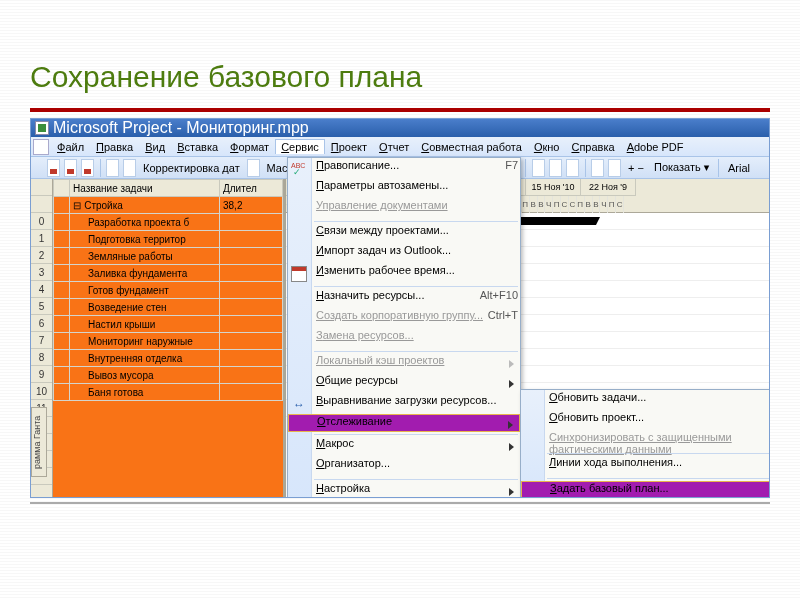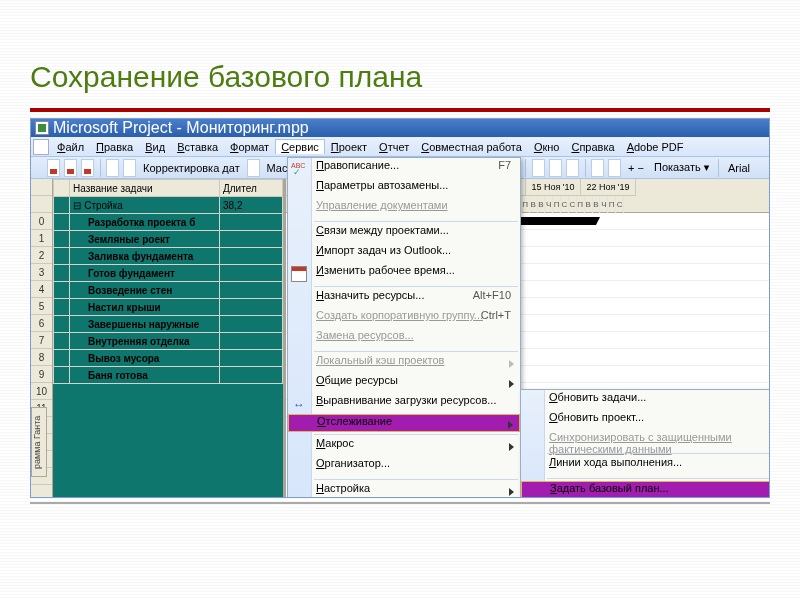--- a/index.html
+++ b/index.html
@@ -20,26 +20,26 @@
   .toolbar { background: linear-gradient(#e4eefb,#d0e0f6); border-bottom: 1px solid #a9c4e8; height: 22px; display:flex; align-items:center; padding:0 16px; gap:4px; font-size:11px; overflow:hidden; white-space:nowrap;}
   .tb-btn { width:18px; height:18px; background:#fff; border:1px solid #b8cde8; display:inline-block; position:relative;}
   .tb-sep { width:1px; height:18px; background:#a9c4e8; display:inline-block; margin:0 2px;}
   .tb-text { padding:0 3px;}
   .ico-pdf::after{content:"";position:absolute;left:2px;top:9px;right:2px;bottom:2px;background:#c0392b;}
 
   .workarea { display:flex; height: calc(100% - 60px); position:relative; }
   .rownums { width:22px; background:#ece9d8; border-right:1px solid #aca899; }
   .rownums .rh, .rownums .rc { height:17px; border-bottom:1px solid #c9c9bd; font-size:10px; text-align:center; line-height:17px; color:#333;}
   .rownums .rh { background:#ece9d8; }
-  .grid { flex:0 0 233px; border-right:3px solid #aca899; background:#0f766e;}
+  .grid { flex:0 0 233px; border-right:3px solid #aca899; background:#f97316;}
   .grid table { border-collapse: collapse; width:100%; font-size:10px;}
   .grid th { background:#ece9d8; border:1px solid #c9c9bd; font-weight:400; height:17px; padding:0 3px; text-align:left;}
   .grid td { border:1px solid #d4d4cc; height:17px; padding:0 3px; white-space:nowrap; overflow:hidden;}
   .grid tr.summary td:first-child { font-weight:700;}
-  .grid .ind { padding-left:18px;font-weight:bold;}
+  .grid .ind { padding-left:18px;}
   .gantt { flex:1; background:#fff; position:relative; overflow:hidden;}
   .gantt-hdr { height:34px; background:#ece9d8; border-bottom:1px solid #aca899; font-size:9px;}
   .gantt-hdr .wk { display:flex;}
   .gantt-hdr .wkc { flex:0 0 55px; border-right:1px solid #c9c9bd; border-bottom:1px solid #c9c9bd; height:17px; text-align:center; line-height:17px;}
   .gantt-hdr .days { display:flex;}
   .gantt-hdr .dc { flex:0 0 7.86px; border-right:1px solid #e4e4dc; height:17px; text-align:center; font-size:8px; line-height:17px; color:#555;}
   .gantt-body { position:relative;}
   .gantt-row { height:17px; border-bottom:1px solid #eee; position:relative;}
   .bar-sum { position:absolute; top:4px; height:8px; background:#000;}
   .bar-sum::before,.bar-sum::after{content:"";position:absolute;top:0;width:0;height:0;border-top:8px solid #000;}
@@ -49,21 +49,21 @@
   .vtab { position:absolute; left:0; bottom:20px; width:16px; height:70px; background:#ece9d8; border:1px solid #aca899; writing-mode:vertical-rl; transform:rotate(180deg); font-size:9px; text-align:center; color:#444;}
 
   .dropdown { position:absolute; left:256px; top:38px; width:234px; background:#f9f9f5; border:1px solid #97aec9; box-shadow:2px 2px 4px rgba(0,0,0,.25); font-size:11px; z-index:10;}
   .dd-strip { position:absolute; left:0; top:0; bottom:0; width:24px; background:linear-gradient(#e8f0fb,#d7e6fb); border-right:1px solid #c8d8ef;}
   .dd-items { position:relative; padding:1px 0;}
   .dd-item { height:20px; display:flex; padding-left:28px; padding-right:20px; position:relative; cursor:default;}
   .dd-item.disabled { color:#999;text-decoration:underline;}
   .dd-item.hl { background:#a21caf; border:1px solid #e8b44d; height:18px;}
   .dd-item .arrow { position:absolute; right:6px; top:6px; width:0; height:0; border-left:5px solid #333; border-top:4px solid transparent; border-bottom:4px solid transparent;}
   .dd-item.disabled .arrow { border-left-color:#bbb;}
-  .dd-item .sc { position:absolute; right:9px; color:#555;}
+  .dd-item .sc { position:absolute; right:2px; color:#555;}
   .dd-sep { height:1px; background:#c8d8ef; margin:2px 2px 2px 26px;}
   .dd-ico { position:absolute; left:3px; top:2px; width:16px; height:16px;}
   .dd-ico.abc::after{content:"ABC";font-size:7px;color:#c0392b;position:absolute;top:1px;left:0;}
   .dd-ico.abc::before{content:"✓";position:absolute;top:6px;left:2px;color:#2a7;font-size:9px;}
   .dd-ico.cal{background:#fff;border:1px solid #888;}
   .dd-ico.cal::after{content:"";position:absolute;top:0;left:0;right:0;height:4px;background:#c0392b;}
   .dd-ico.arrL::after{content:"↔";color:#2a5fab;font-size:12px;position:absolute;top:0;left:2px;}
 
   .submenu { position:absolute; left:489px; top:270px; width:282px; background:#f9f9f5; border:1px solid #97aec9; box-shadow:2px 2px 4px rgba(0,0,0,.25); font-size:11px; z-index:11;}
   .submenu .dd-strip{width:24px;}
@@ -162,21 +162,26 @@
                 <td>⊟ Стройка</td>
                 <td>38,2</td>
               </tr>
               <tr>
                 <td></td>
                 <td class="ind">Разработка проекта б</td>
                 <td></td>
               </tr>
               <tr>
                 <td></td>
-                <td class="ind">Земляные роект</td>
+                <td class="ind">Подготовка территор</td>
+                <td></td>
+              </tr>
+              <tr>
+                <td></td>
+                <td class="ind">Земляные работы</td>
                 <td></td>
               </tr>
               <tr>
                 <td></td>
                 <td class="ind">Заливка фундамента</td>
                 <td></td>
               </tr>
               <tr>
                 <td></td>
                 <td class="ind">Готов фундамент</td>
@@ -187,21 +192,21 @@
                 <td class="ind">Возведение стен</td>
                 <td></td>
               </tr>
               <tr>
                 <td></td>
                 <td class="ind">Настил крыши</td>
                 <td></td>
               </tr>
               <tr>
                 <td></td>
-                <td class="ind">Завершены наружные</td>
+                <td class="ind">Мониторинг наружные</td>
                 <td></td>
               </tr>
               <tr>
                 <td></td>
                 <td class="ind">Внутренняя отделка</td>
                 <td></td>
               </tr>
               <tr>
                 <td></td>
                 <td class="ind">Вывоз мусора</td>
@@ -217,21 +222,21 @@
       </div>
       <div class="gantt">
         <div class="gantt-hdr">
           <div class="wk" id="gweeks">
               <div class="wkc" style="flex: 0 0 20px;">ки</div>
               <div class="wkc">18 Окт '10</div>
               <div class="wkc">25 Окт '10</div>
               <div class="wkc">01 Ноя '10</div>
               <div class="wkc">08 Ноя '10</div>
               <div class="wkc">15 Ноя '10</div>
-              <div class="wkc">22 Ноя '19</div>
+              <div class="wkc">22 Ноя '9</div>
             </div>
           <div class="days" id="gdays">
               <div class="dc">С</div>
               <div class="dc">С</div>
               <div class="dc">П</div>
               <div class="dc">В</div>
               <div class="dc">В</div>
               <div class="dc">Ч</div>
               <div class="dc">П</div>
               <div class="dc">С</div>

